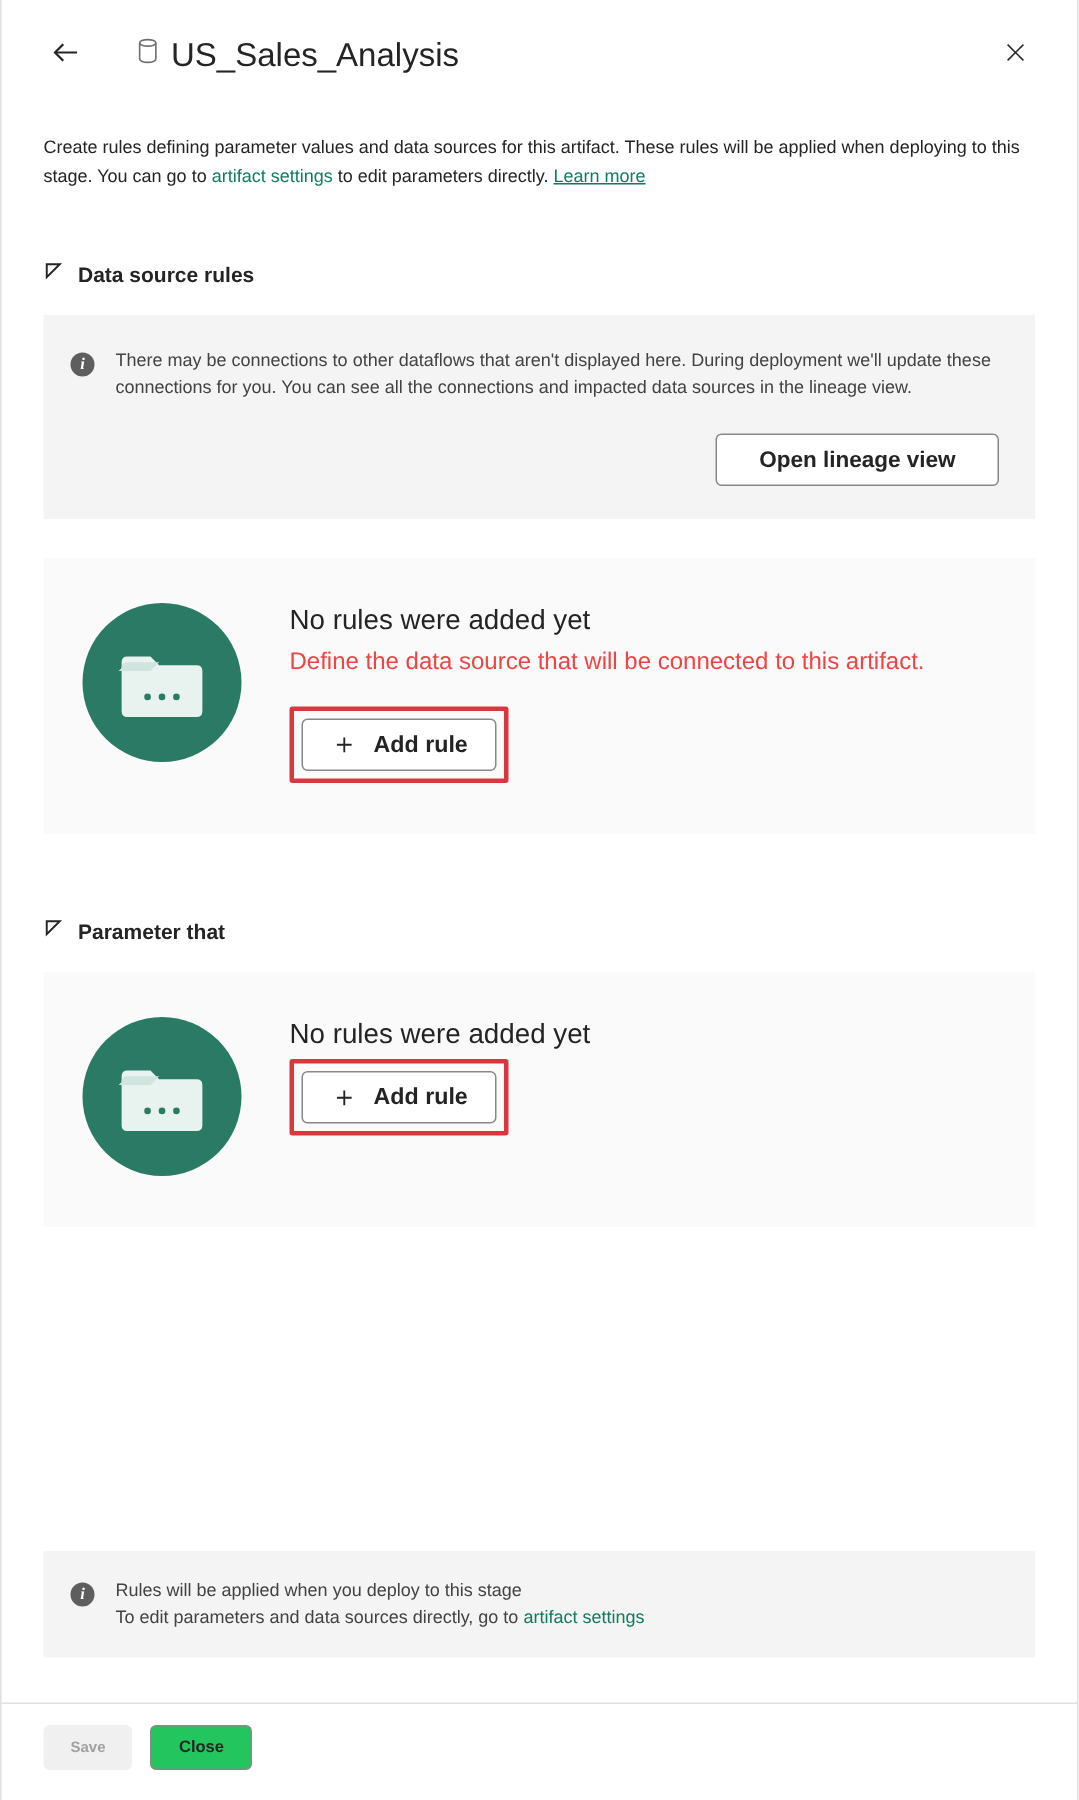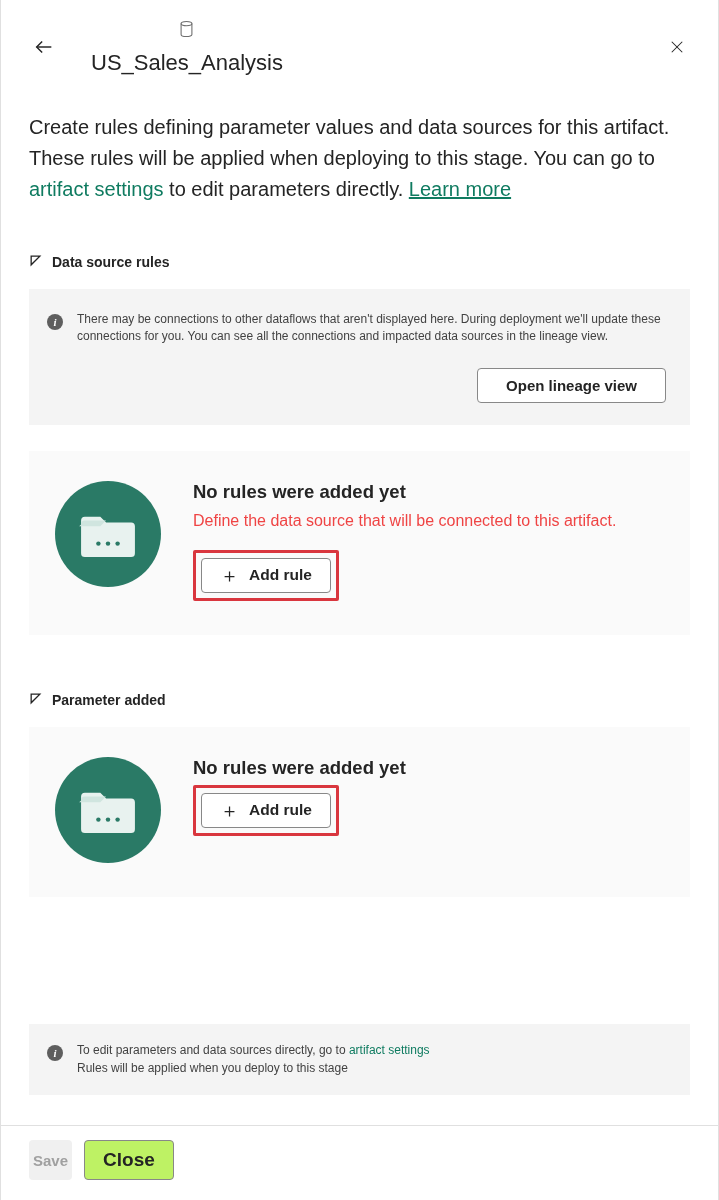--- a/index.html
+++ b/index.html
@@ -43,29 +43,28 @@
     cursor: pointer;
     margin-left: auto;
     display: flex;
     align-items: center;
   }
   .title-wrap {
     display: flex;
     align-items: center;
     gap: 8px;
     margin-left: 18px;
-    flex-direction: column;
   }
   .artifact-name {
     font-size: 22px;
     font-weight: 400;
     color: #242424;
   }
   .description {
-    font-size: 20px;
+    font-size: 12px;
     line-height: 1.55;
     color: #242424;
     margin-bottom: 48px;
   }
   .description a.green-link {
     color: #0f7b60;
     text-decoration: none;
     cursor: pointer;
   }
   .description a.underline {
@@ -156,21 +155,21 @@
     display: flex;
     align-items: center;
     justify-content: center;
     flex-shrink: 0;
   }
   .empty-content {
     flex: 1;
   }
   .empty-title {
     font-size: 18.5px;
-    font-weight: 700;
+    font-weight: 400;
     margin-bottom: 6px;
   }
   .empty-desc {
     font-size: 16px;
     color: #ef4444;
     line-height: 1.45;
     margin-bottom: 18px;
   }
   .add-rule-wrap {
     display: inline-block;
@@ -206,32 +205,32 @@
   .footer-bar {
     border-top: 1px solid #e0e0e0;
     padding: 14px 28px 20px 28px;
     display: flex;
     gap: 12px;
   }
   .btn-save {
     background: #f0f0f0;
     border: none;
     border-radius: 4px;
-    padding: 8px 4px;
-    font-size: 15px;
+    padding: 8px 18px;
+    font-size: 10px;
     font-weight: 600;
     color: #a0a0a0;
     font-family: inherit;
   }
   .btn-close {
-    background: #bef264;
+    background: #22c55e;
     border: 1px solid #888;
     border-radius: 4px;
     padding: 8px 18px;
-    font-size: 19px;
+    font-size: 11px;
     font-weight: 600;
     cursor: pointer;
     font-family: inherit;
     color: #242424;
   }
 </style>
 </head>
 <body>
 
 <div class="panel">
@@ -309,21 +308,21 @@
       </div>
     </div>
   </div>
 
   <div class="section-header">
     <span class="collapse-icon">
       <svg viewBox="0 0 12 12" fill="none" stroke="#242424" stroke-width="1.2">
           <path d="M2 2 L10 2 L2 10 Z" fill="none"></path>
         </svg>
     </span>
-    <span class="section-title">Parameter added</span>
+    <span class="section-title">Parameter that</span>
   </div>
 
   <div class="empty-card">
     <div class="folder-badge">
       <svg width="62" height="50" viewBox="0 0 64 52">
         <path d="M4 12 L4 46 Q4 50 8 50 L56 50 Q60 50 60 46 L60 18 Q60 14 56 14 L30 14 L24 8 L8 8 Q4 8 4 12 Z" fill="#e8f2ef" stroke="#2a7a66" stroke-width="0"></path>
         <path d="M2 18 L24 18 L30 12 L8 12 Q4 12 4 16 Z" fill="#d0e5df"></path>
         <circle cx="22" cy="36" r="2.3" fill="#2a7a66"></circle>
         <circle cx="32" cy="36" r="2.3" fill="#2a7a66"></circle>
         <circle cx="42" cy="36" r="2.3" fill="#2a7a66"></circle>
@@ -341,24 +340,24 @@
   </div>
 
   <div class="spacer"></div>
 
 </div>
 
 <div class="footer-info">
   <div class="info-row">
     <div class="info-icon">i</div>
     <div class="info-text">
+      <div>Rules will be applied when you deploy to this stage</div>
       <div>
         <span>To edit parameters and data sources directly, go to </span><a class="green-link">artifact settings</a>
       </div>
-      <div>Rules will be applied when you deploy to this stage</div>
     </div>
   </div>
 </div>
 
 <div class="footer-bar">
   <button class="btn-save" disabled="">Save</button>
   <button class="btn-close">Close</button>
 </div>
 
 </body></html>

